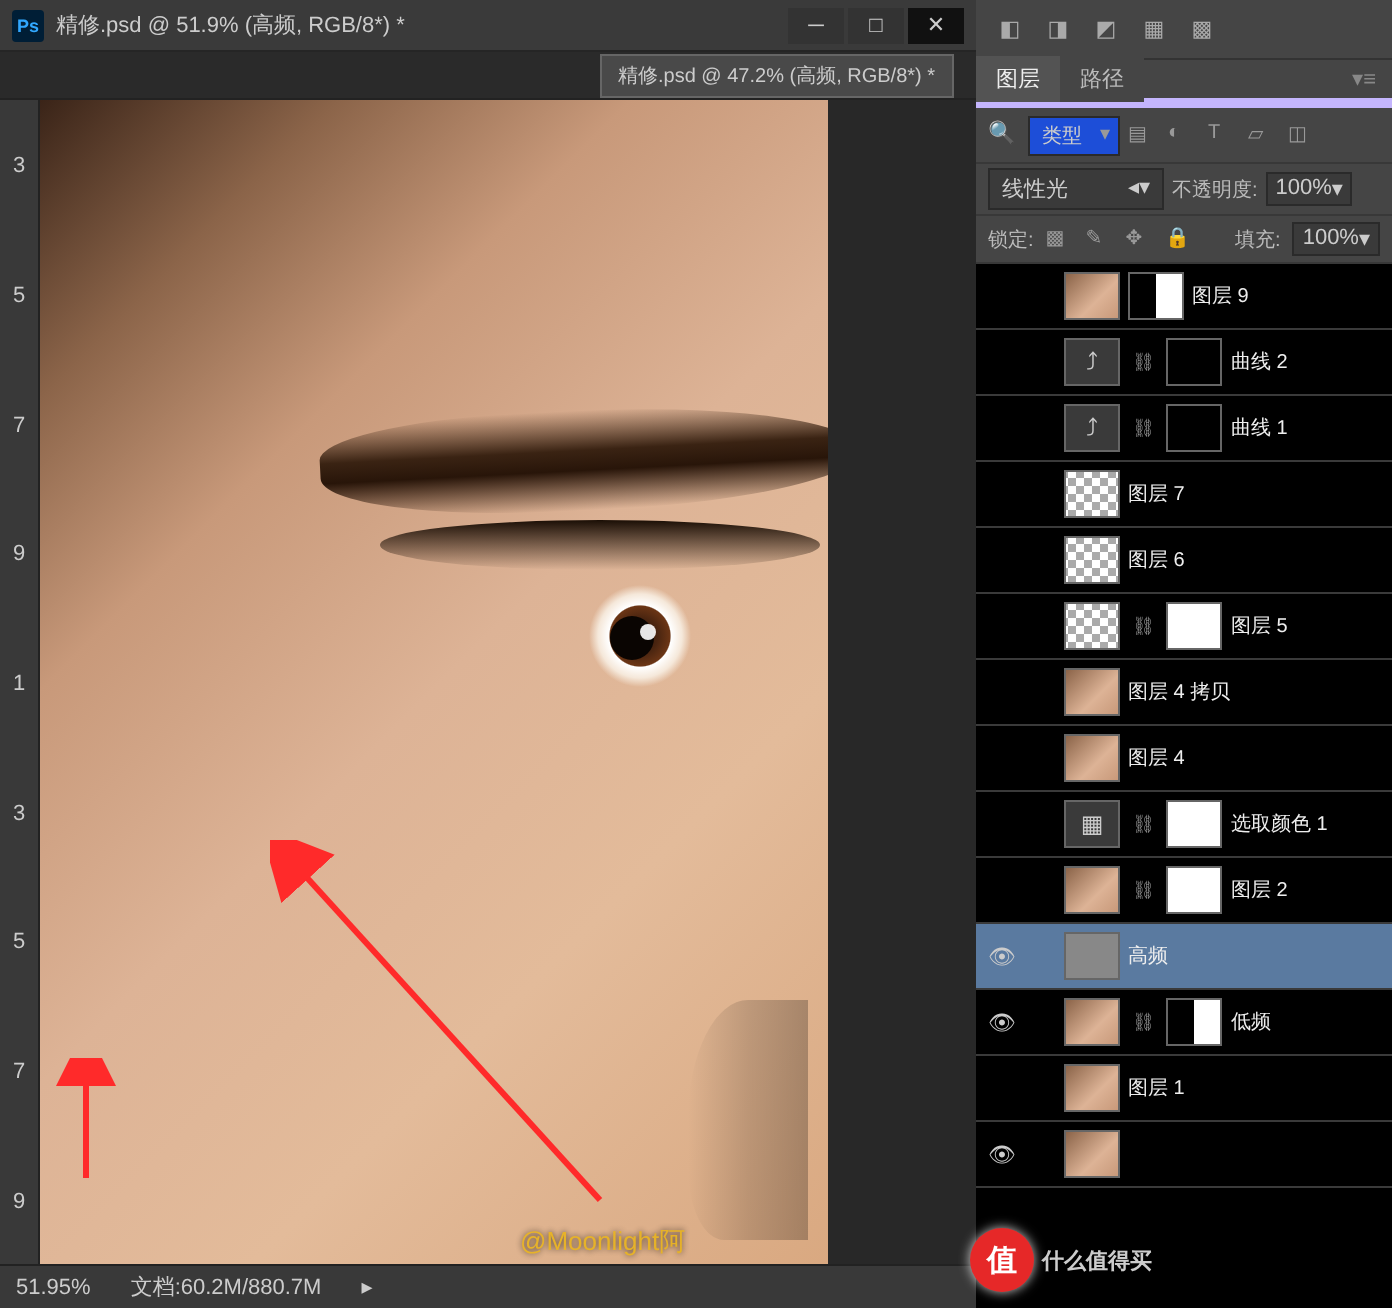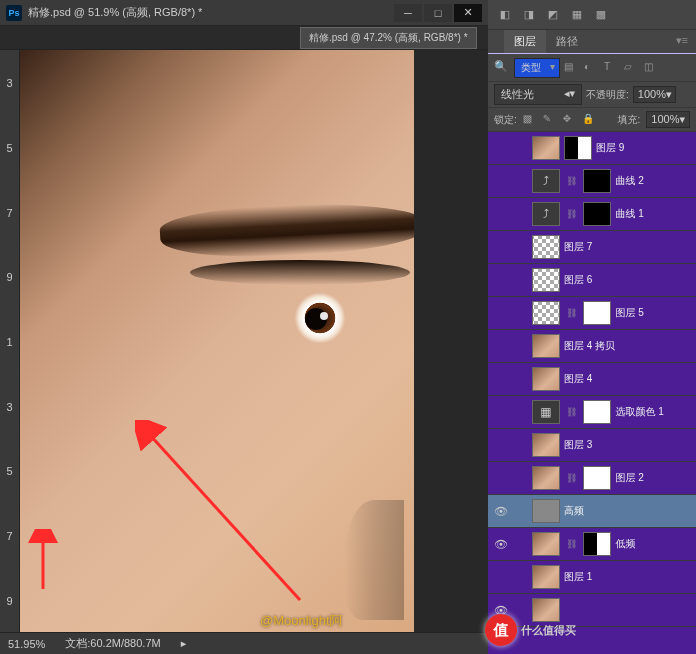--- a/index.html
+++ b/index.html
@@ -22,36 +22,36 @@
 .eye::before{content:"";position:absolute;top:30px;left:105px;width:22px;height:22px;background:#0a0502;border-radius:50%}
 .eye::after{content:"";position:absolute;top:34px;left:120px;width:8px;height:8px;background:#fff;border-radius:50%;opacity:0.9}
 .eyebrow{position:absolute;top:155px;left:140px;width:270px;height:50px;background:linear-gradient(180deg,transparent 0%,#3a2313 40%,#281509 60%,transparent 100%);border-radius:40% 60% 50% 50%;transform:rotate(-3deg)}
 .lashes{position:absolute;top:210px;left:170px;width:220px;height:25px;background:linear-gradient(180deg,#1a0e05 0%,transparent 100%);border-radius:50%}
 .nose{position:absolute;bottom:20px;right:10px;width:60px;height:120px;background:linear-gradient(90deg,transparent 0%,rgba(0,0,0,0.15) 50%,rgba(0,0,0,0.25) 100%);border-radius:50% 0 0 30%}
 .arrow{position:absolute;top:370px;left:115px;width:180px;height:190px;pointer-events:none}
 .statusbar{height:22px;background:#393939;display:flex;align-items:center;padding:0 8px;gap:20px;font-size:10px;color:#aaa;border-top:1px solid #222}
 .panel-area{width:208px;height:100%;background:#454545;display:flex;flex-direction:column}
 .icon-row{height:30px;display:flex;align-items:center;gap:6px;padding:0 8px;border-bottom:1px solid #333}
 .icon-row .ic{width:18px;height:16px;display:flex;align-items:center;justify-content:center;color:#aaa;font-size:11px}
-.panel-tabs{height:24px;display:flex;align-items:flex-start;border-bottom:1px solid #c4b5fd;padding-left:16px}
+.panel-tabs{height:24px;display:flex;align-items:center;border-bottom:5px solid #c4b5fd;padding-left:0}
 .ptab{padding:4px 10px;font-size:11px;color:#bbb;background:#454545}
 .ptab.active{background:#535353;color:#eee}
 .ptab-menu{margin-left:auto;padding:4px 8px;color:#888}
 .filter-row{height:28px;display:flex;align-items:center;gap:4px;padding:0 6px;border-bottom:1px solid #383838}
 .search-ic{width:16px;height:16px;color:#999}
 .sel{background:#1d4ed8;border:1px solid #2a2a2a;padding:2px 18px 2px 6px;color:#ccc;font-size:10px;position:relative}
 .sel::after{content:"▾";position:absolute;right:4px;color:#999}
 .fic{width:16px;height:14px;color:#999;font-size:10px}
 .blend-row{height:26px;display:flex;align-items:center;gap:4px;padding:0 6px;border-bottom:1px solid #383838}
 .bsel{background:#3a3a3a;border:1px solid #2a2a2a;padding:2px 6px;color:#ccc;font-size:10px;flex:0 0 88px;display:flex;justify-content:space-between}
 .lbl{font-size:10px;color:#bbb}
 .val{background:#3a3a3a;border:1px solid #2a2a2a;padding:1px 4px;font-size:10px;min-width:42px;display:flex;justify-content:flex-end}
 .lock-row{height:24px;display:flex;align-items:center;gap:6px;padding:0 6px;border-bottom:1px solid #383838}
 .lic{width:14px;height:14px;color:#999;font-size:10px}
-.layers{flex:1;overflow-y:auto;background:#4c1d95}
+.layers{flex:1;overflow-y:auto;background:#000000}
 .layer{height:33px;display:flex;align-items:center;padding:0 4px;gap:4px;border-bottom:1px solid #3a3a3a}
 .layer.selected{background:#5a7aa0}
 .vis{width:18px;height:18px;display:flex;align-items:center;justify-content:center;color:#ccc;font-size:11px}
 .indent{width:14px}
 .thumb{width:28px;height:24px;border:1px solid #666;flex-shrink:0}
 .thumb.face{background:linear-gradient(135deg,#8b6449 0%,#ddb396 60%,#c8997a 100%)}
 .thumb.mask{background:#fff}
 .thumb.mask-b{background:#000}
 .thumb.mask-bw{background:linear-gradient(90deg,#000 50%,#fff 50%)}
 .thumb.trans{background:repeating-conic-gradient(#aaa 0 25%,#fff 0 50%) 50%/8px 8px}
@@ -218,26 +218,20 @@
           <span class="lname">图层 4</span>
         </div>
         <div class="layer link">
           <div class="vis"></div>
           <div class="indent"></div>
           <div class="thumb adj">▦</div>
           <span class="link-ic">⛓</span>
           <div class="thumb mask"></div>
           <span class="lname">选取颜色 1</span>
         </div>
-        <div class="layer">
-          <div class="vis"></div>
-          <div class="indent"></div>
-          <div class="thumb face"></div>
-          <span class="lname">图层 3</span>
-        </div>
         <div class="layer link">
           <div class="vis"></div>
           <div class="indent"></div>
           <div class="thumb face"></div>
           <span class="link-ic">⛓</span>
           <div class="thumb mask"></div>
           <span class="lname">图层 2</span>
         </div>
         <div class="layer selected">
           <div class="vis">👁</div>

